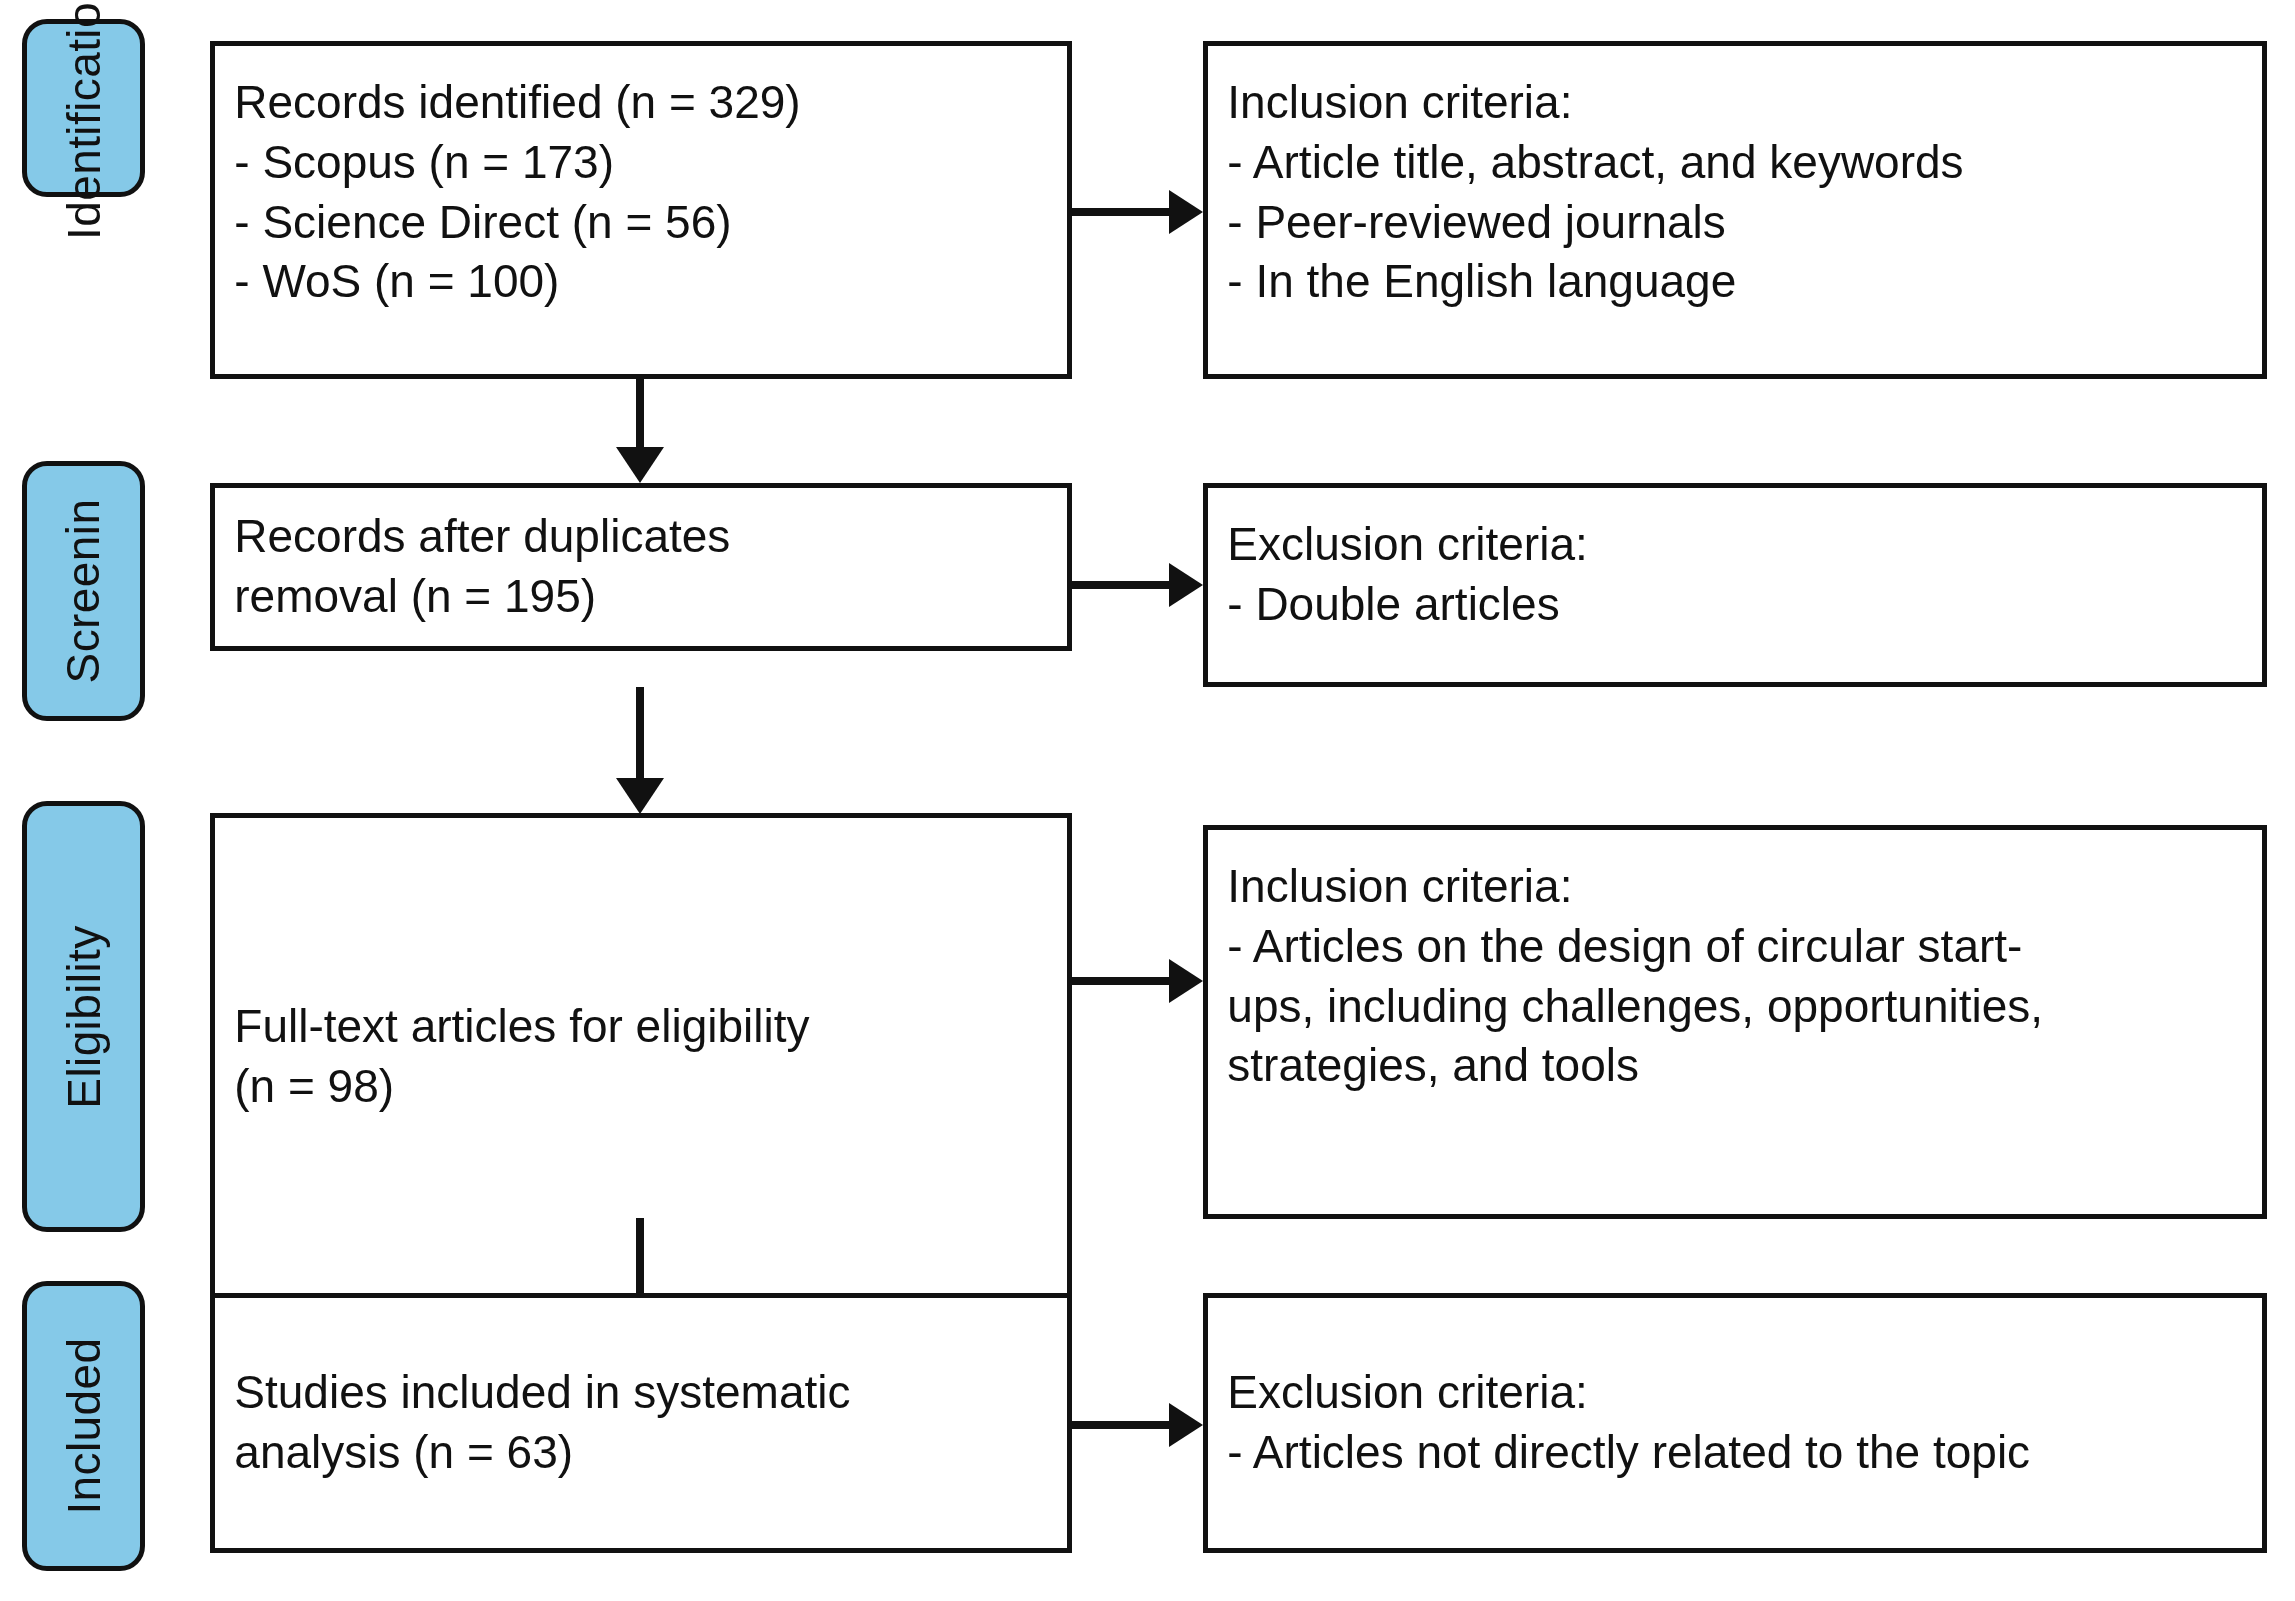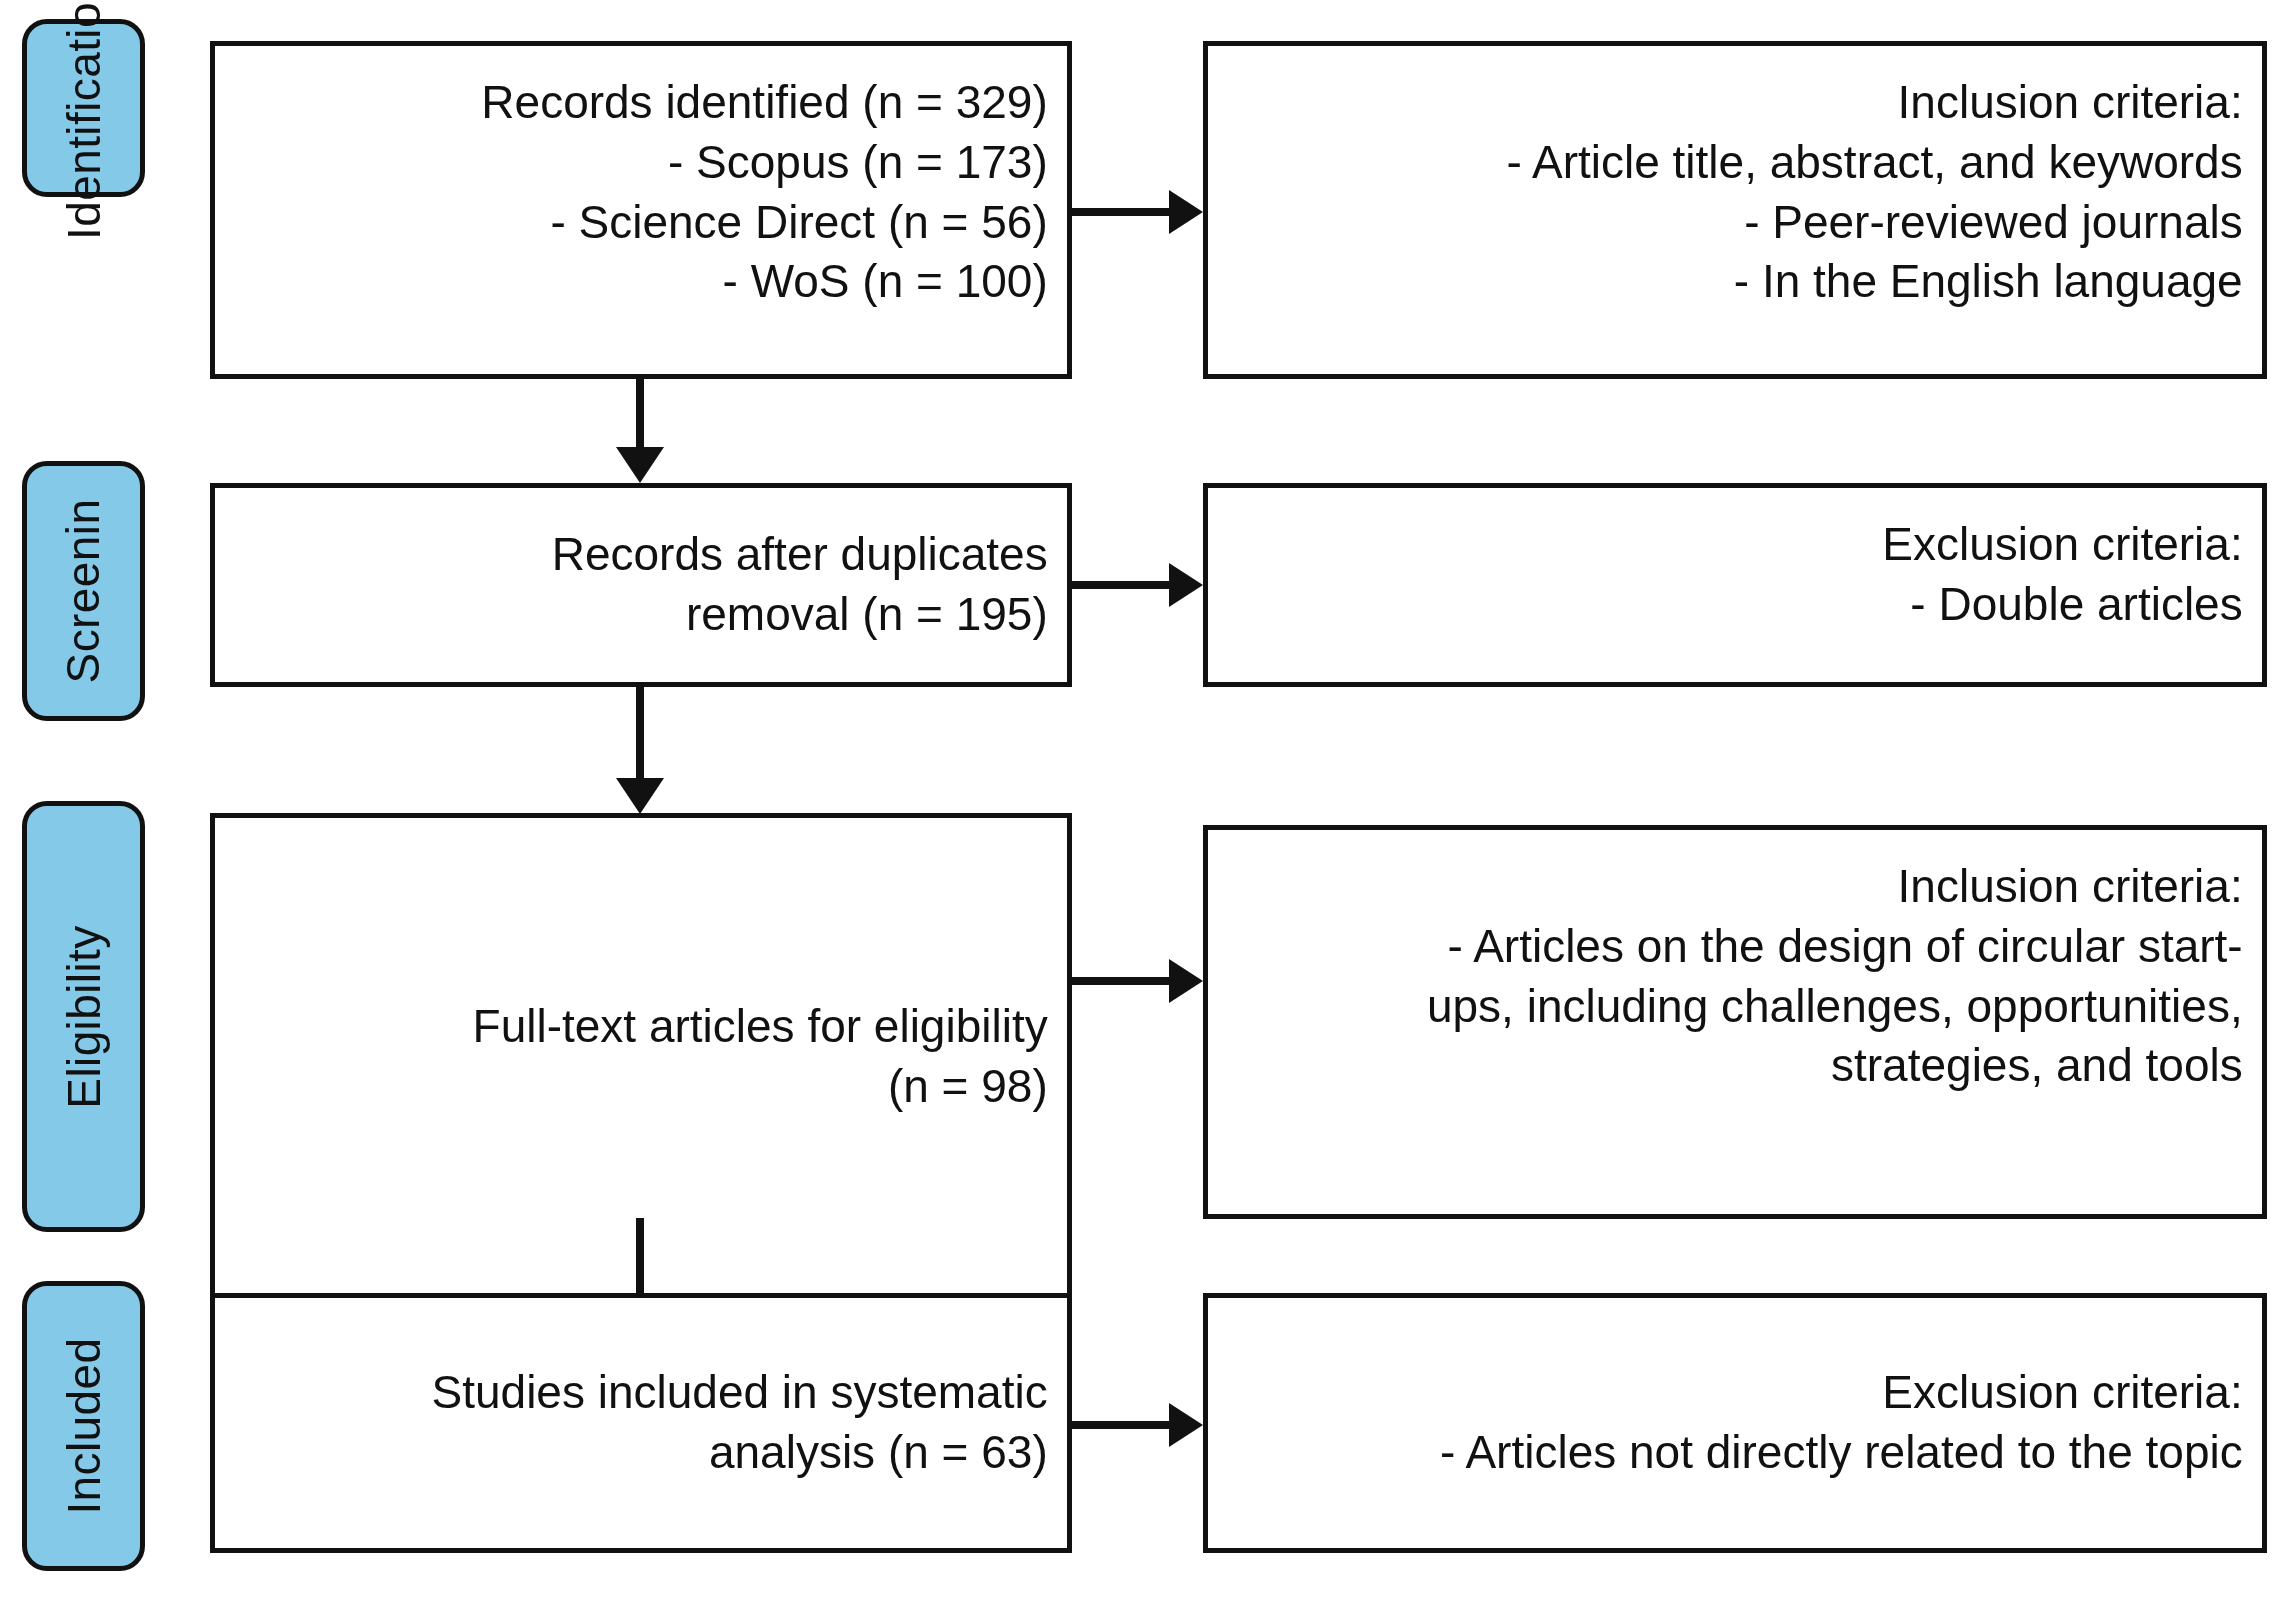--- a/index.html
+++ b/index.html
@@ -52,21 +52,20 @@
   }
   .flow-box.top-aligned {
     justify-content: flex-start;
   }
   .box-text {
     font-size: 46px;
     line-height: 1.30;
     color: #111111;
     padding: 0 19.3px;
     white-space: pre-line;
-    text-align: right;
   }
   .box-text.pad-top {
     padding-top: 27px;
   }
 
   
   .arrow-h {
     position: absolute;
     height: 0;
   }
@@ -146,21 +145,21 @@
   <div class="arrow-h" style="left:1072px; top:212px; width:131px;">
     <div class="shaft" style="width:97px;"></div>
     <div class="head" style="left:97px;"></div>
   </div>
 
   <div class="arrow-v" style="left:640px; top:379px; height:104px;">
     <div class="shaft" style="height:68px;"></div>
     <div class="head" style="top:68px;"></div>
   </div>
 
-  <div class="flow-box" style="left:210px; top:483px; width:862px; height:204px;">
+  <div class="flow-box" style="left:210px; top:483px; width:862px; height:168px;">
     <div class="box-text"> Records after duplicates
 removal (n = 195)</div>
   </div>
 
   <div class="flow-box top-aligned" style="left:1203px; top:483px; width:1064px; height:204px;">
     <div class="box-text pad-top">Exclusion criteria:
 - Double articles</div>
   </div>
 
   <div class="arrow-h" style="left:1072px; top:585px; width:131px;">

